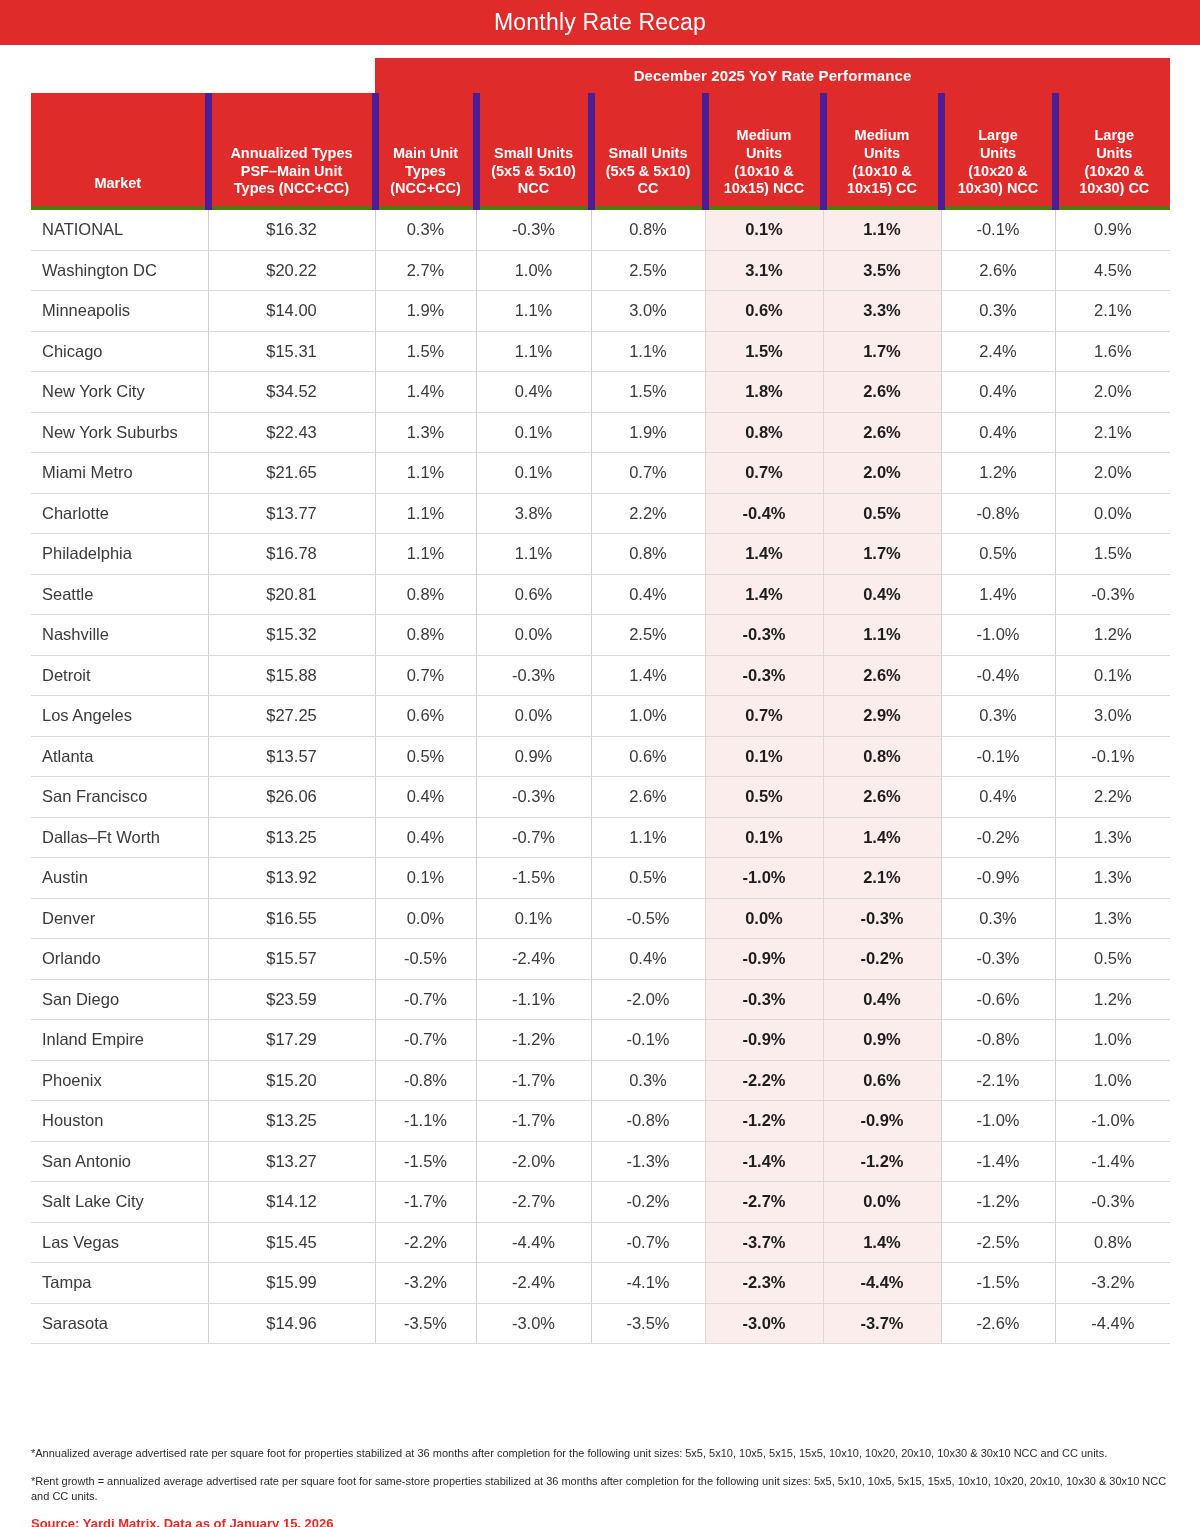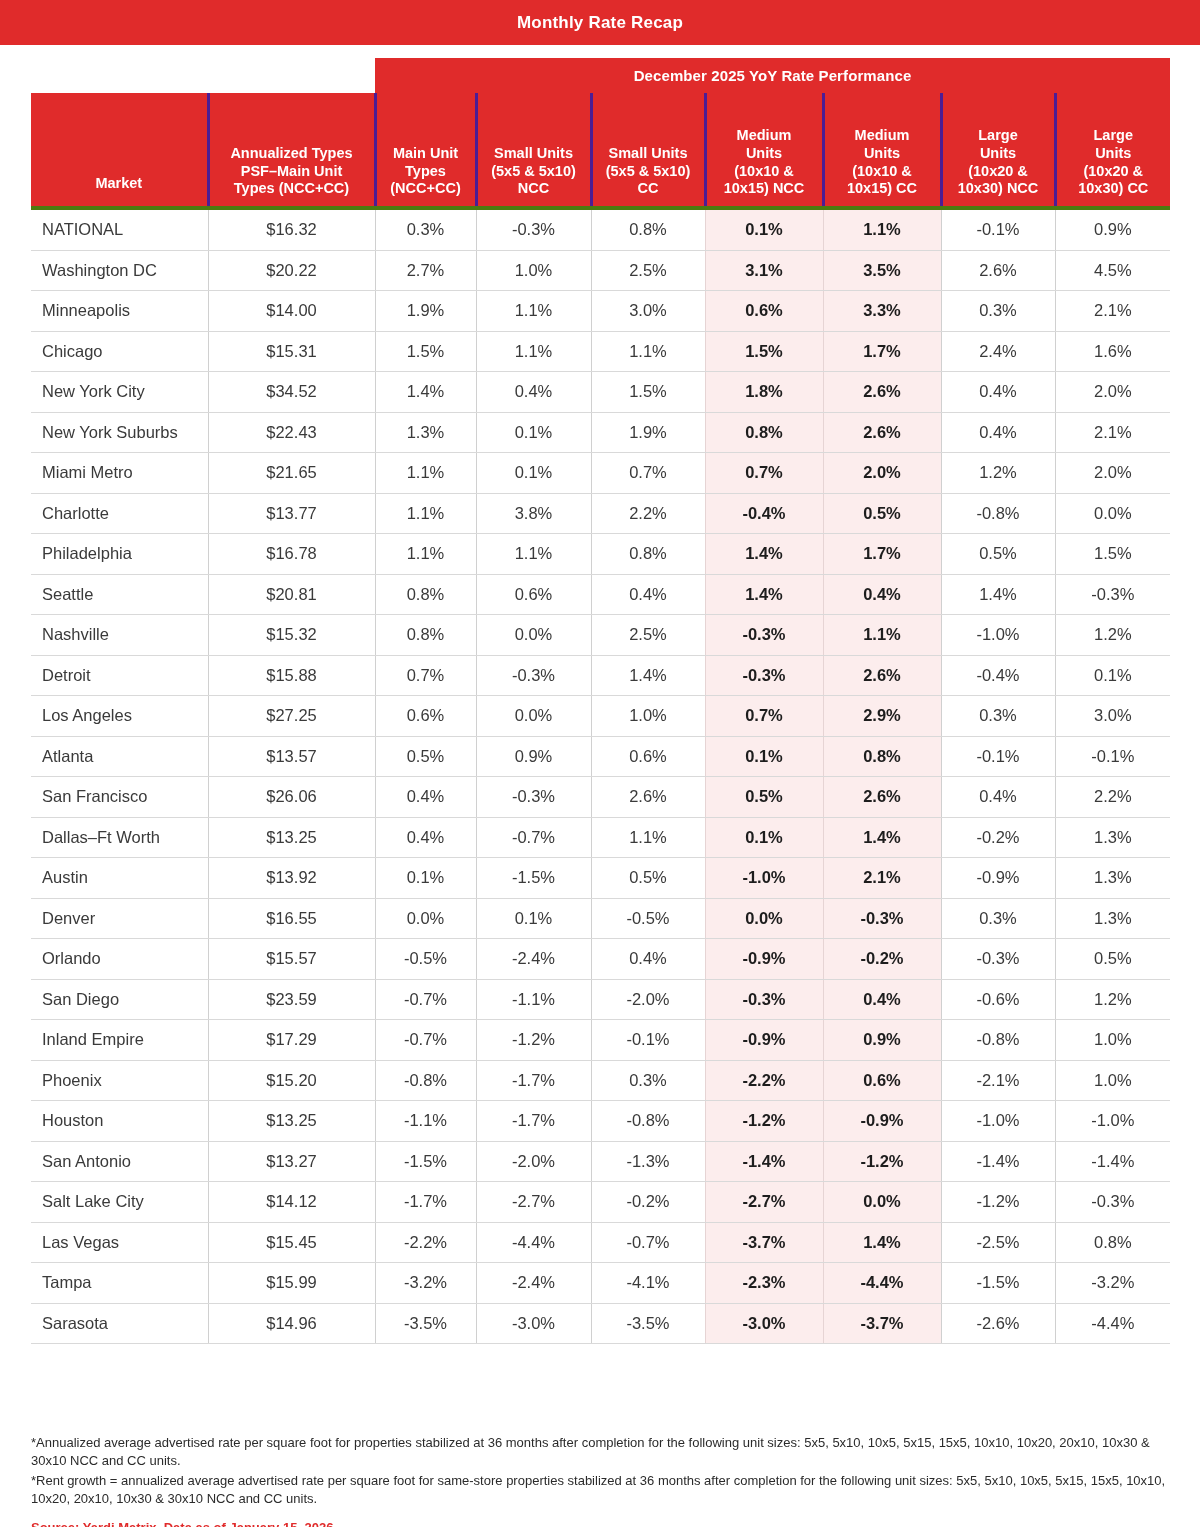--- a/index.html
+++ b/index.html
@@ -28,22 +28,22 @@
     top: 0;
     width: 1200px;
     height: 45px;
     background: #e02b2b;
     display: flex;
     align-items: center;
     justify-content: center;
   }
   .title-text {
     color: #ffffff;
-    font-size: 17px;
-    font-weight: bold;
+    font-size: 23px;
+    font-weight: normal;
     letter-spacing: 0.2px;
   }
 
   
   .table-wrap {
     position: absolute;
     left: 31px;
     top: 58px;
     width: 1139px;
   }
@@ -85,21 +85,21 @@
   
   thead tr.head-row th {
     background: #e02b2b;
     color: #ffffff;
     font-size: 14.5px;
     font-weight: bold;
     text-align: center;
     vertical-align: bottom;
     padding: 6px 4px 8px 4px;
     height: 94px;
-    border-left: 3px solid #4c1d95;
+    border-left: 7px solid #4c1d95;
     line-height: 1.22;
   }
   thead tr.head-row th:first-child {
     border-left: none;
   }
   thead tr.head-row th.market-h {
     vertical-align: bottom;
     padding-bottom: 13px;
   }
 
@@ -136,24 +136,24 @@
   }
 
   
   .footnotes {
     position: absolute;
     left: 31px;
     top: 1434px;
     width: 1140px;
   }
   .fn-line {
-    font-size: 13px;
+    font-size: 11px;
     color: #2b2b2b;
     line-height: 1.42;
-    margin: 0 0 1px 0;
+    margin: 12px 0 1px 0;
   }
   .source-line {
     font-size: 13px;
     color: #e02b2b;
     font-weight: bold;
     margin-top: 11px;
     line-height: 1.3;
   }
 </style>
 </head>

